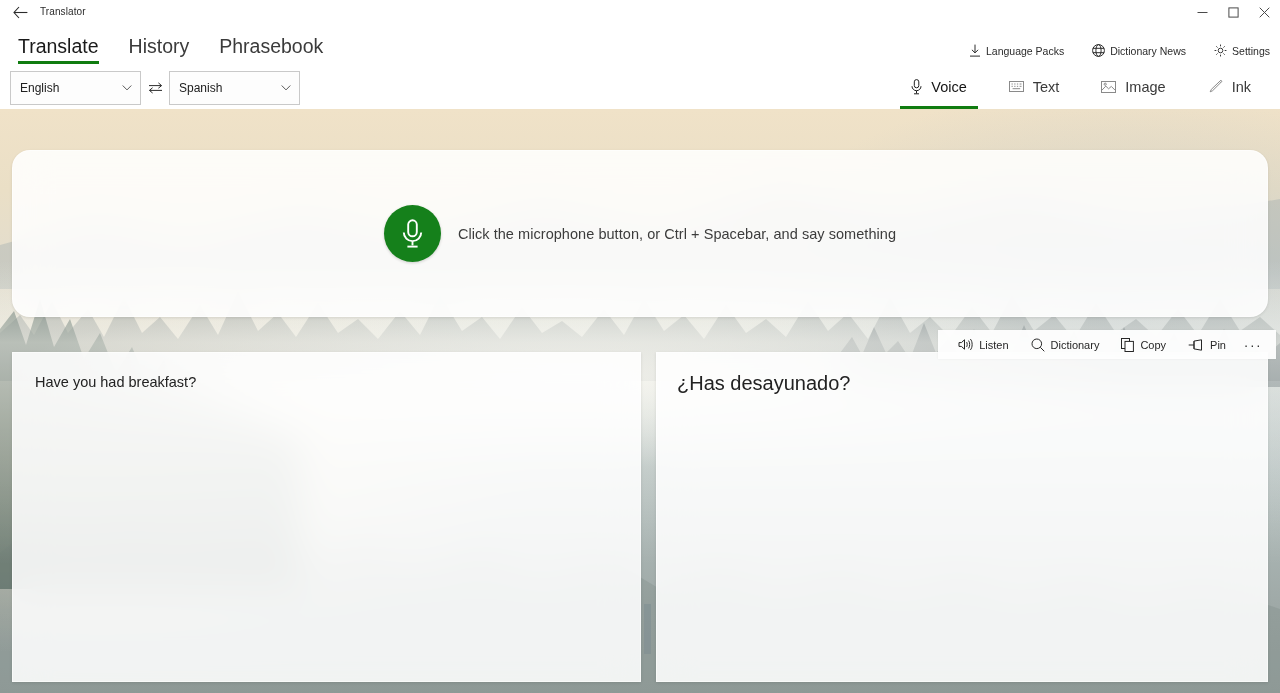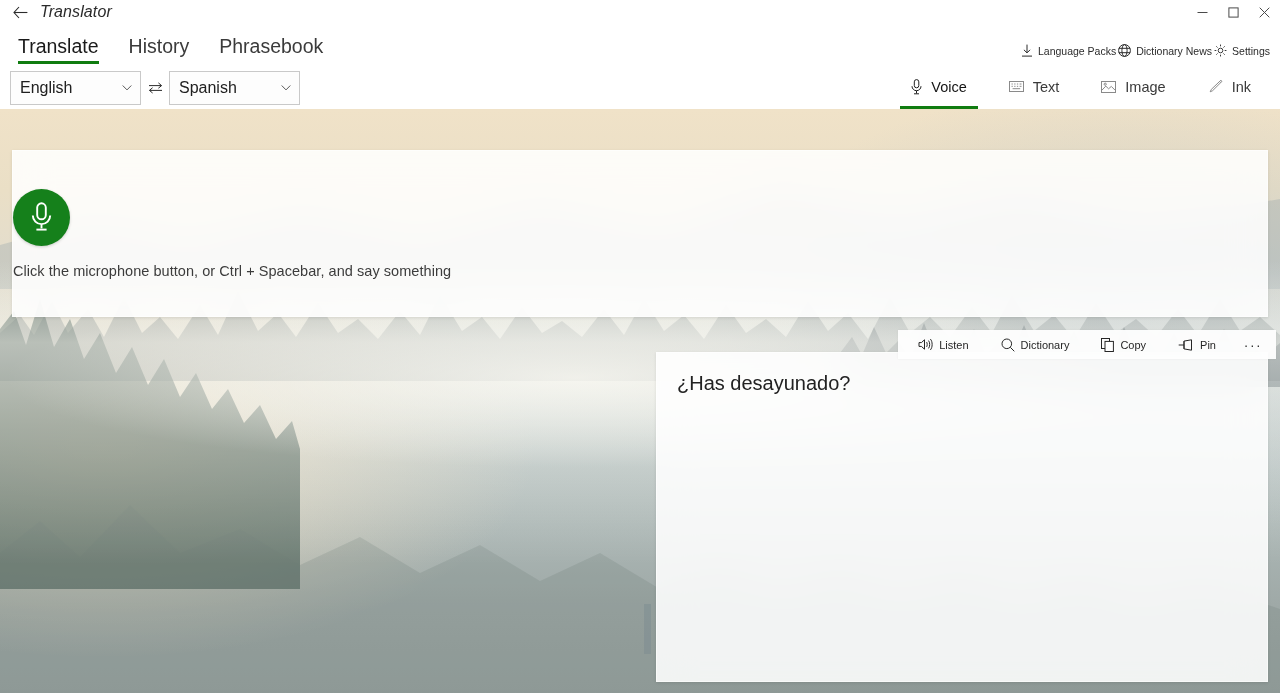--- a/index.html
+++ b/index.html
@@ -30,25 +30,24 @@
     align-items: center;
     z-index: 40;
   }
   .back-btn {
     width: 40px; height: 24px;
     display: flex; align-items: center; justify-content: center;
     color: #2b2b2b;
   }
   .back-btn svg { display: block; }
   .title-text {
-    font-size: 16px;
+    font-size: 10px;
     color: #2b2b2b;
     letter-spacing: 0.1px;
     line-height: 24px;
-    font-style: italic;
   }
   .win-controls {
     position: absolute;
     right: 0; top: 0;
     height: 24px;
     display: flex;
   }
   .win-btn {
     width: 31px; height: 24px;
     display: flex; align-items: center; justify-content: center;
@@ -89,21 +88,21 @@
     height: 3px;
     background: #107c10;
   }
 
   .nav-right {
     position: absolute;
     right: 10px;
     bottom: 7px;
     display: flex;
     align-items: center;
-    gap: 2px;
+    gap: 28px;
   }
   .nav-action {
     display: flex;
     align-items: center;
     gap: 5px;
     font-size: 10.5px;
     color: #2b2b2b;
     white-space: nowrap;
   }
   .nav-action svg { display: block; flex: 0 0 auto; }
@@ -124,21 +123,21 @@
   }
   .lang-select {
     position: relative;
     width: 131px;
     height: 28px;
     border: 1px solid #c9c9c9;
     background: #fdfdfd;
     display: flex;
     align-items: center;
     padding: 16px 9px;
-    font-size: 16px;
+    font-size: 12px;
     color: #202020;
   }
   .lang-select .chev {
     position: absolute;
     right: 8px; top: 50%;
     transform: translateY(-50%);
     color: #5a5a5a;
   }
   .lang-select .chev svg { display: block; }
   .swap-btn {
@@ -243,24 +242,26 @@
     box-shadow: 0 1px 3px rgba(0,0,0,0.10);
   }
 
   
   .mic-card {
     left: 12px;
     top: 41px;          
     width: 1256px;
     height: 167px;
     display: flex;
-    flex-direction: column;
+    flex-direction: row;
+    align-items: center;
     justify-content: center;
     gap: 17px;
     z-index: 10;
+    border-radius: 18px;
   }
   .mic-btn {
     width: 57px; height: 57px;
     border-radius: 50%;
     background: #15801b;
     display: flex;
     align-items: center;
     justify-content: center;
     box-shadow: 0 1px 3px rgba(0,0,0,0.18);
   }
@@ -276,21 +277,21 @@
     position: absolute;
     right: 4px;
     top: 221px;        
     height: 29px;
     background: rgba(255,255,255,0.93);
     backdrop-filter: blur(14px);
     -webkit-backdrop-filter: blur(14px);
     display: flex;
     align-items: flex-end;
     padding: 0 8px 0 10px;
-    gap: 12px;
+    gap: 2px;
     z-index: 14;
     box-shadow: 0 0 2px rgba(0,0,0,0.06);
   }
   .tb-item {
     display: flex;
     align-items: center;
     gap: 6px;
     padding: 0 10px;
     font-size: 11px;
     color: #262626;
@@ -614,20 +615,23 @@
             <path d="M6 6H0.7" stroke="#262626" stroke-width="1"></path>
             <path d="M6 2.1V9.9" stroke="#262626" stroke-width="1"></path>
           </svg>
         </span>
         <span>Pin</span>
       </div>
 
       <div class="tb-more">···</div>
     </div>
 
+    <div class="surface src-card">
+      <div class="card-text">Have you had breakfast?</div>
+    </div>
 
     <div class="surface tgt-card">
       <div class="card-text">¿Has desayunado?</div>
     </div>
 
     <div class="scroll-thumb"></div>
   </div>
 
 </div>
 

